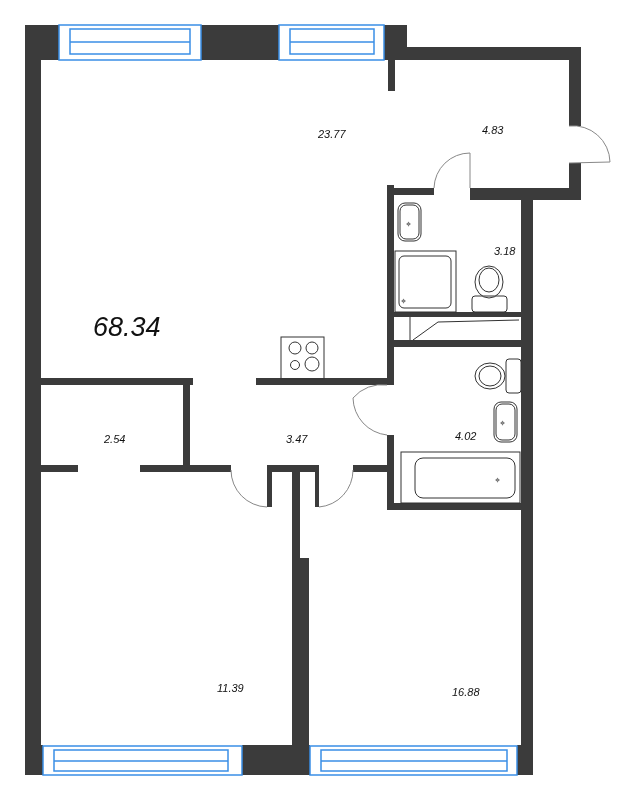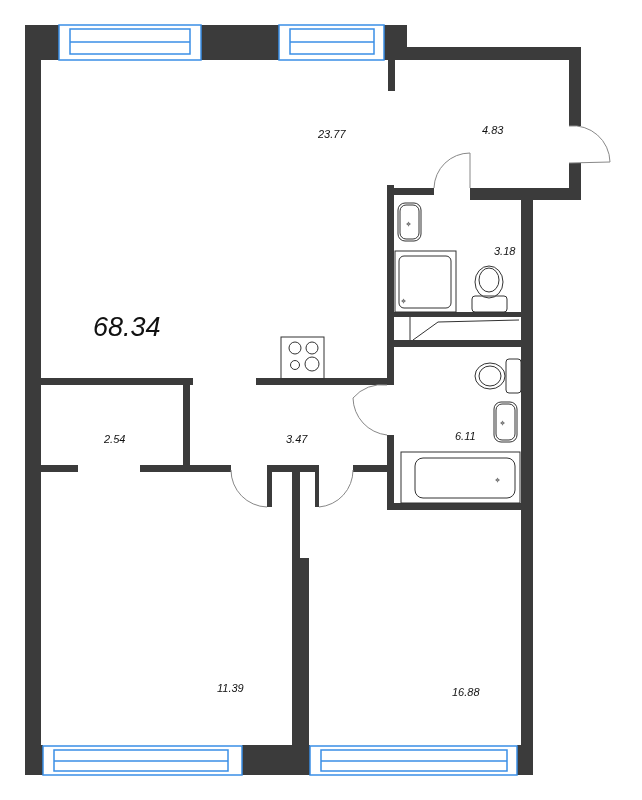--- a/index.html
+++ b/index.html
@@ -140,17 +140,17 @@
       <rect x="415" y="458" width="100" height="40" rx="8"></rect>
       <text x="495" y="483" font-size="9" fill="#333" stroke="none">⌖</text>
     </g>
   </g>
 </svg>
 
 <span class="label area-lg" style="left:93px;top:312px;">68.34</span>
 <span class="label area-sm" style="left:318px;top:128px;">23.77</span>
 <span class="label area-sm" style="left:482px;top:124px;">4.83</span>
 <span class="label area-sm" style="left:494px;top:245px;">3.18</span>
-<span class="label area-sm" style="left:455px;top:430px;">6.11</span>
+<span class="label area-sm" style="left:455px;top:430px;">4.02</span>
 <span class="label area-sm" style="left:104px;top:433px;">2.54</span>
 <span class="label area-sm" style="left:286px;top:433px;font-style:italic;">3.47</span>
 <span class="label area-sm" style="left:217px;top:682px;">11.39</span>
 <span class="label area-sm" style="left:452px;top:686px;">16.88</span>
 
 </body></html>

